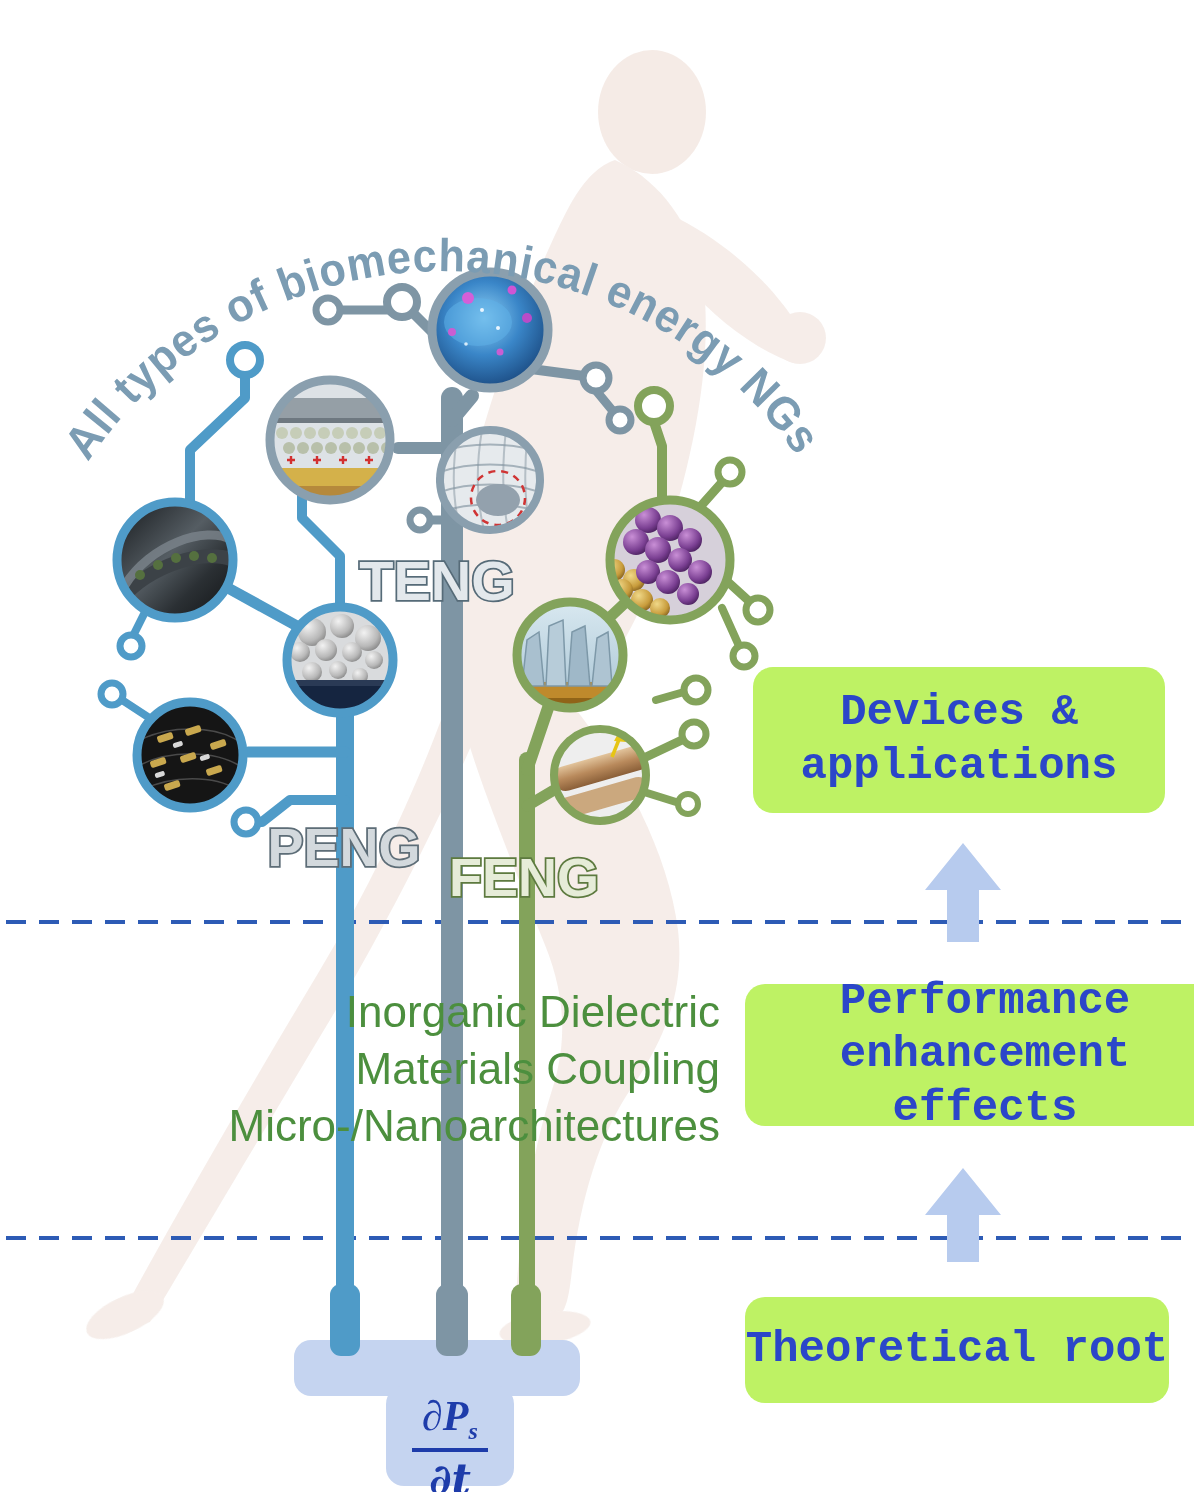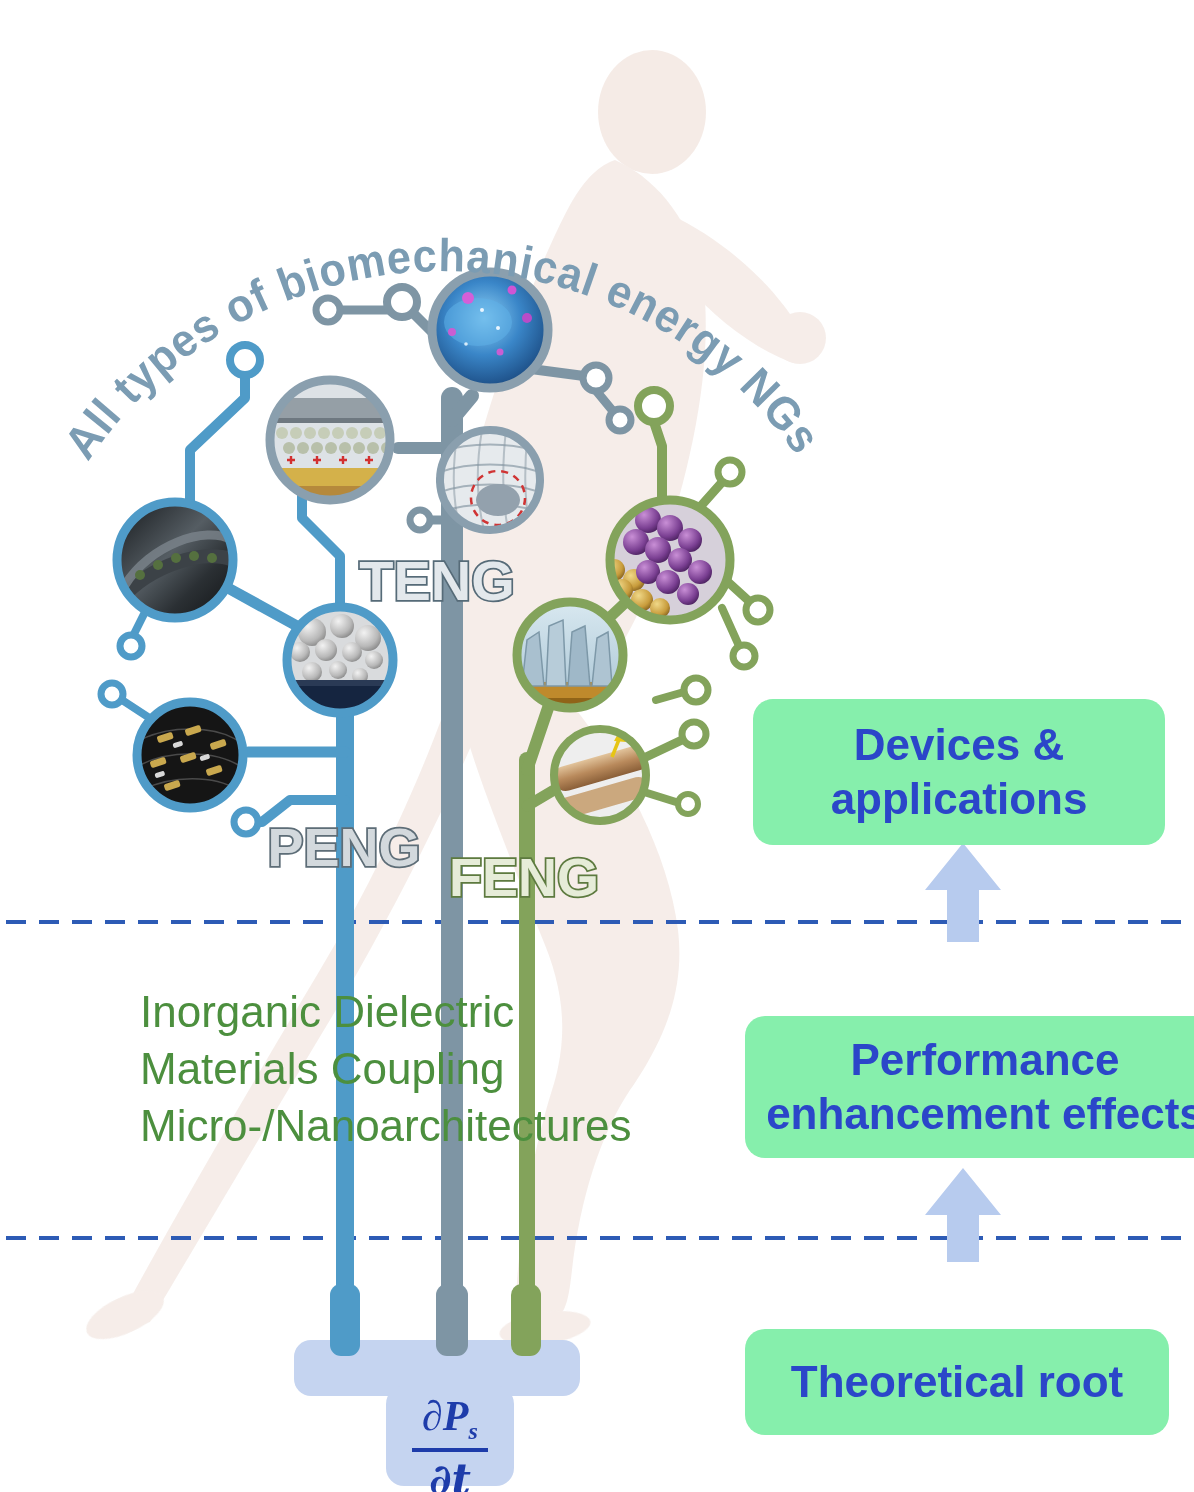--- a/index.html
+++ b/index.html
@@ -1,25 +1,25 @@
 <!DOCTYPE html>
 <html><head>
 <meta charset="utf-8">
 <style>
   html,body{margin:0;padding:0;background:#ffffff;}
   .canvas{position:relative;width:1194px;height:1492px;background:#ffffff;overflow:hidden;
           font-family:"Liberation Sans",sans-serif;}
   svg.scene{position:absolute;left:0;top:0;width:1194px;height:1492px;}
-  .stage-box{position:absolute;background:#86efac;border-radius:20px;display:flex;align-items:center;
+  .stage-box{position:absolute;background:#bef264;border-radius:20px;display:flex;align-items:center;
              justify-content:center;text-align:center;color:#2b46c9;font-weight:bold;font-size:44px;
-             line-height:1.22;white-space:pre-line;font-family:Liberation Sans, sans-serif;margin-top:32px;}
+             line-height:1.22;white-space:pre-line;font-family:Liberation Mono, monospace;}
   .box1{left:753px;top:667px;width:412px;height:146px;}
   .box2{left:745px;top:984px;width:480px;height:142px;}
   .box3{left:745px;top:1297px;width:424px;height:106px;}
-  .mid-text{position:absolute;left:140px;top:983px;width:580px;text-align:left;font-size:44px;
+  .mid-text{position:absolute;left:140px;top:983px;width:580px;text-align:right;font-size:44px;
             line-height:1.3;color:#4c8f3e;white-space:pre-line;}
   .formula{position:absolute;left:386px;top:1392px;width:128px;text-align:center;color:#1e3caa;
            font-family:"DejaVu Serif",serif;font-style:italic;font-weight:bold;font-size:42px;}
   .frac{display:inline-block;text-align:center;}
   .frac .num{display:block;border-bottom:4px solid #1e3caa;padding:0 10px 3px;font-family:Liberation Serif, serif;}
   .frac .den{display:block;padding-top:3px;}
   .frac sub{font-size:24px;}
 </style>
 </head>
 <body>

